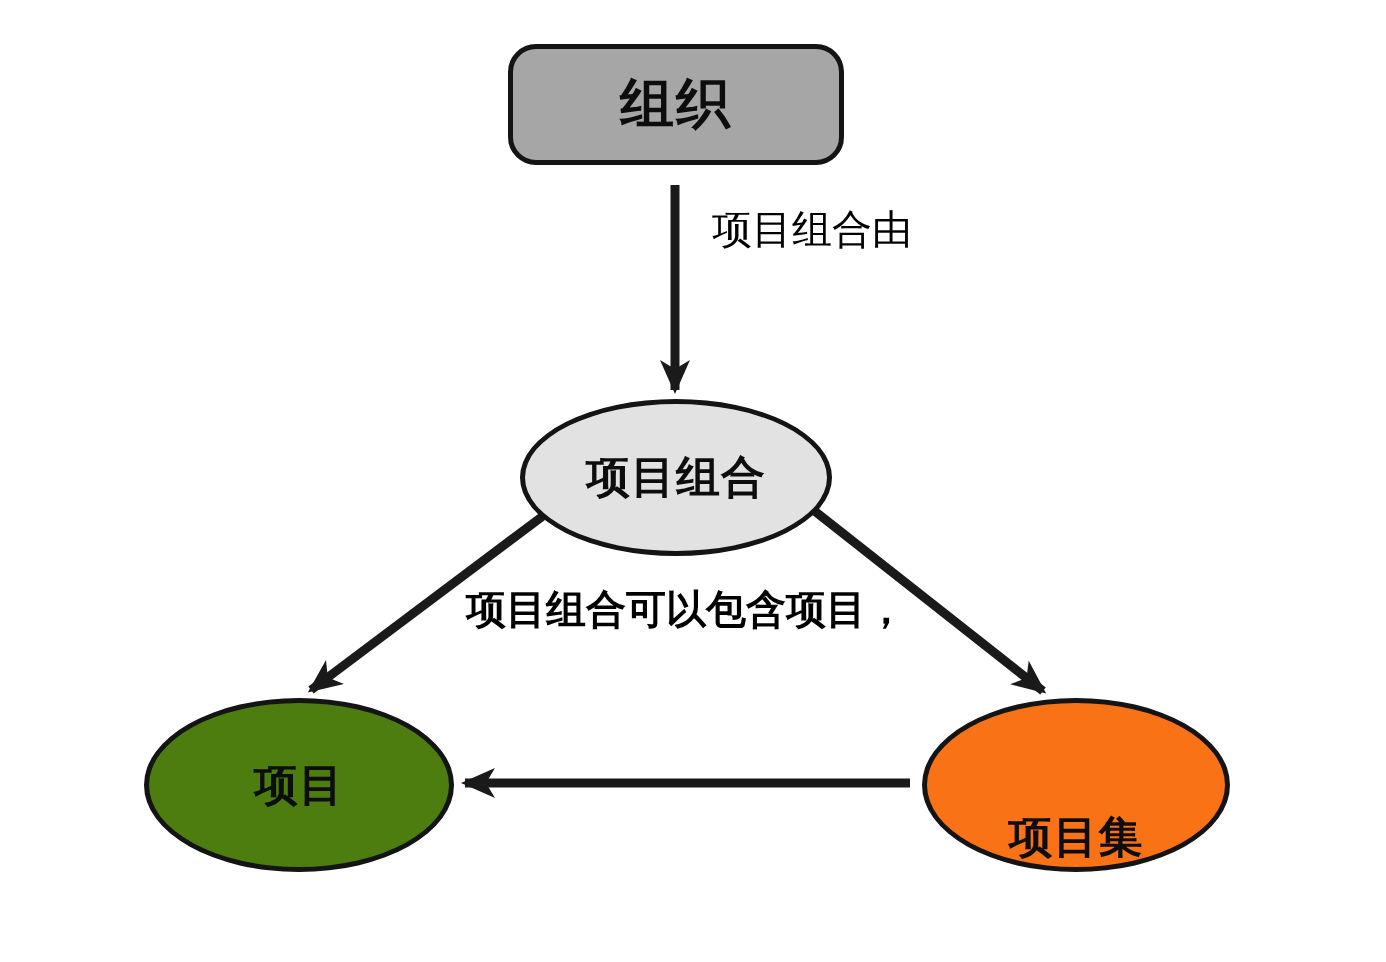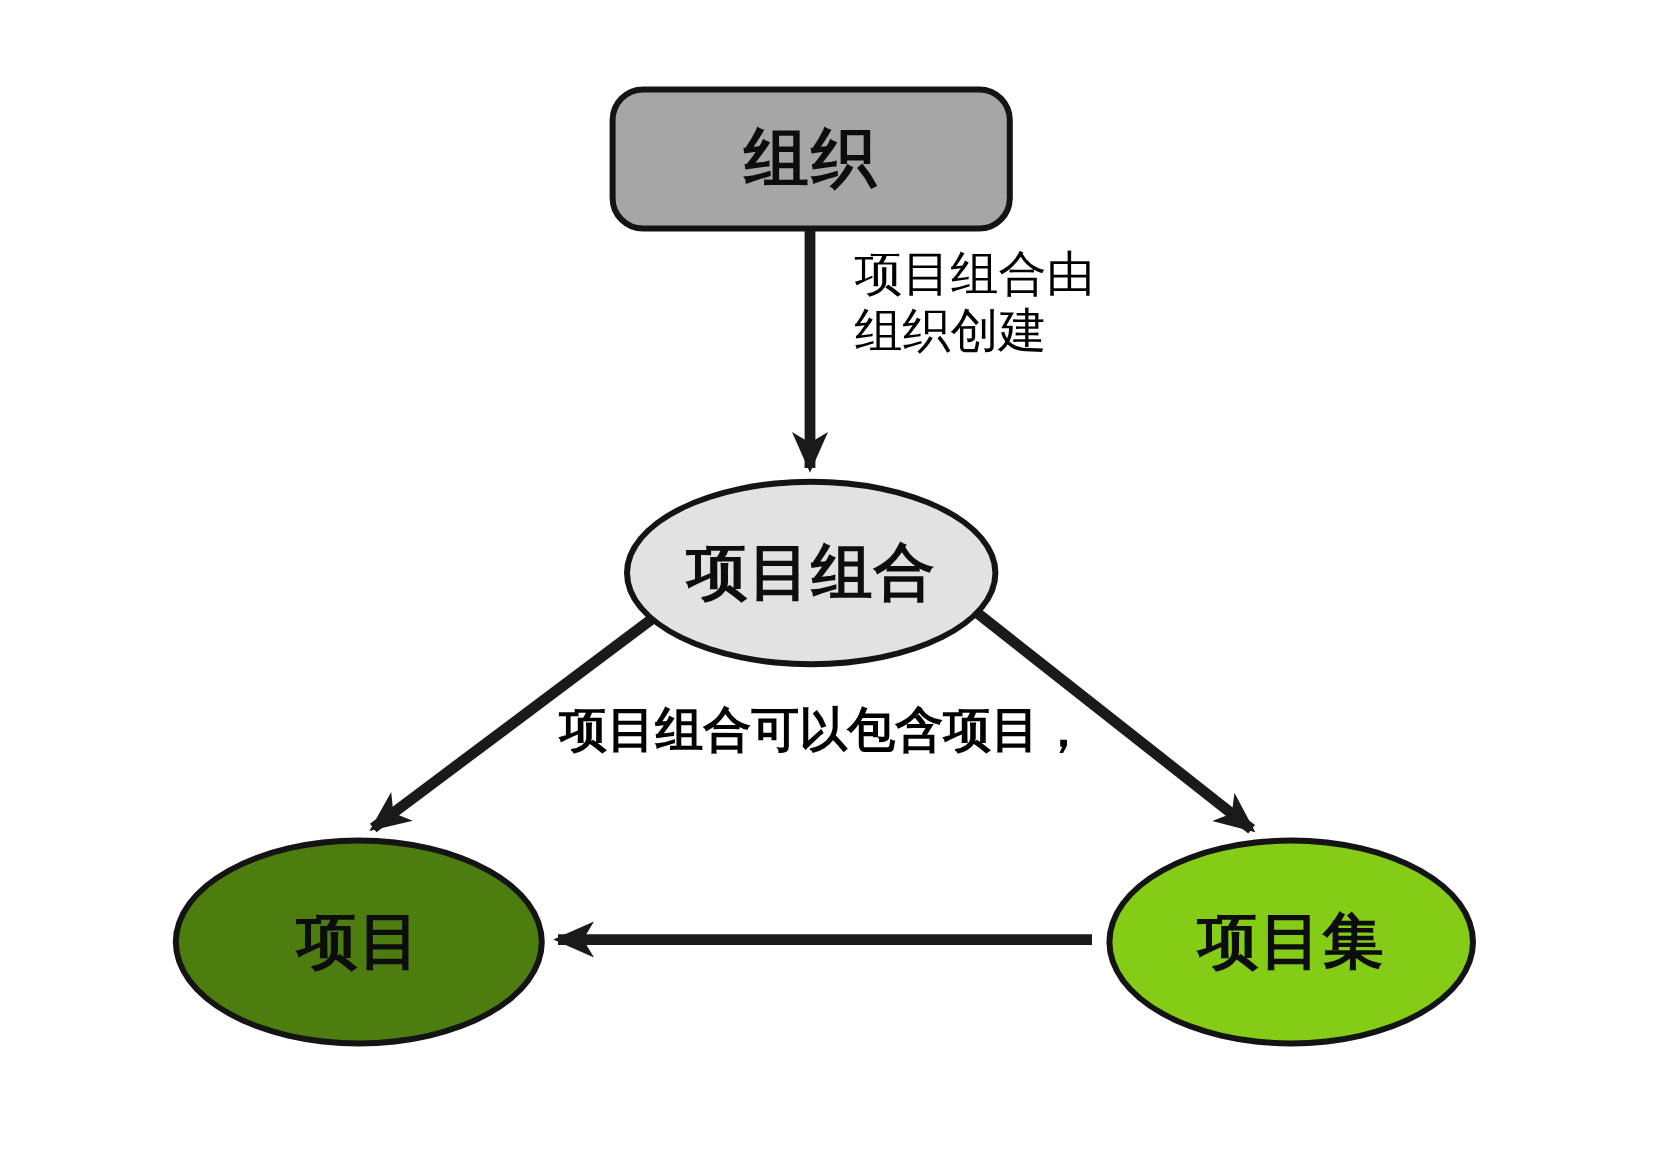--- a/index.html
+++ b/index.html
@@ -35,30 +35,30 @@
     justify-content: center;
     border: 5px solid #141414;
     box-sizing: border-box;
     color: #0d0d0d;
     font-weight: bold;
     z-index: 2;
     text-align: center;
   }
   .node.rounded-rect {
     left: 508px;
-    top: 72px;
+    top: 44px;
     width: 336px;
     height: 121px;
     border-radius: 28px;
     font-size: 54px;
     letter-spacing: 2px;
   }
   .node.ellipse {
     border-radius: 50%;
-    font-size: 51px;
+    font-size: 44px;
     letter-spacing: 1px;
   }
   .node.ellipse.portfolio {
     left: 520px;
     top: 399px;
     width: 312px;
     height: 157px;
   }
   .node.ellipse.project {
     left: 144px;
@@ -116,26 +116,25 @@
   </div>
 
   <div class="node ellipse portfolio" style="background-color: rgb(226, 226, 226);">
     <span>项目组合</span>
   </div>
 
   <div class="node ellipse project" style="background-color: #4d7c0f;">
     <span>项目</span>
   </div>
 
-  <div class="node ellipse program" style="background-color: #84cc16;">
+  <div class="node ellipse program" style="background-color: #f97316; align-items: flex-end;">
     <span>项目集</span>
   </div>
 
   <div class="edge-label created-by">
     <span>项目组合由</span>
-    <span>组织创建</span>
   </div>
 
   <div class="edge-label contains">
     <span>项目组合可以包含项目，</span>
   </div>
 
 </div>
 
 </body></html>

